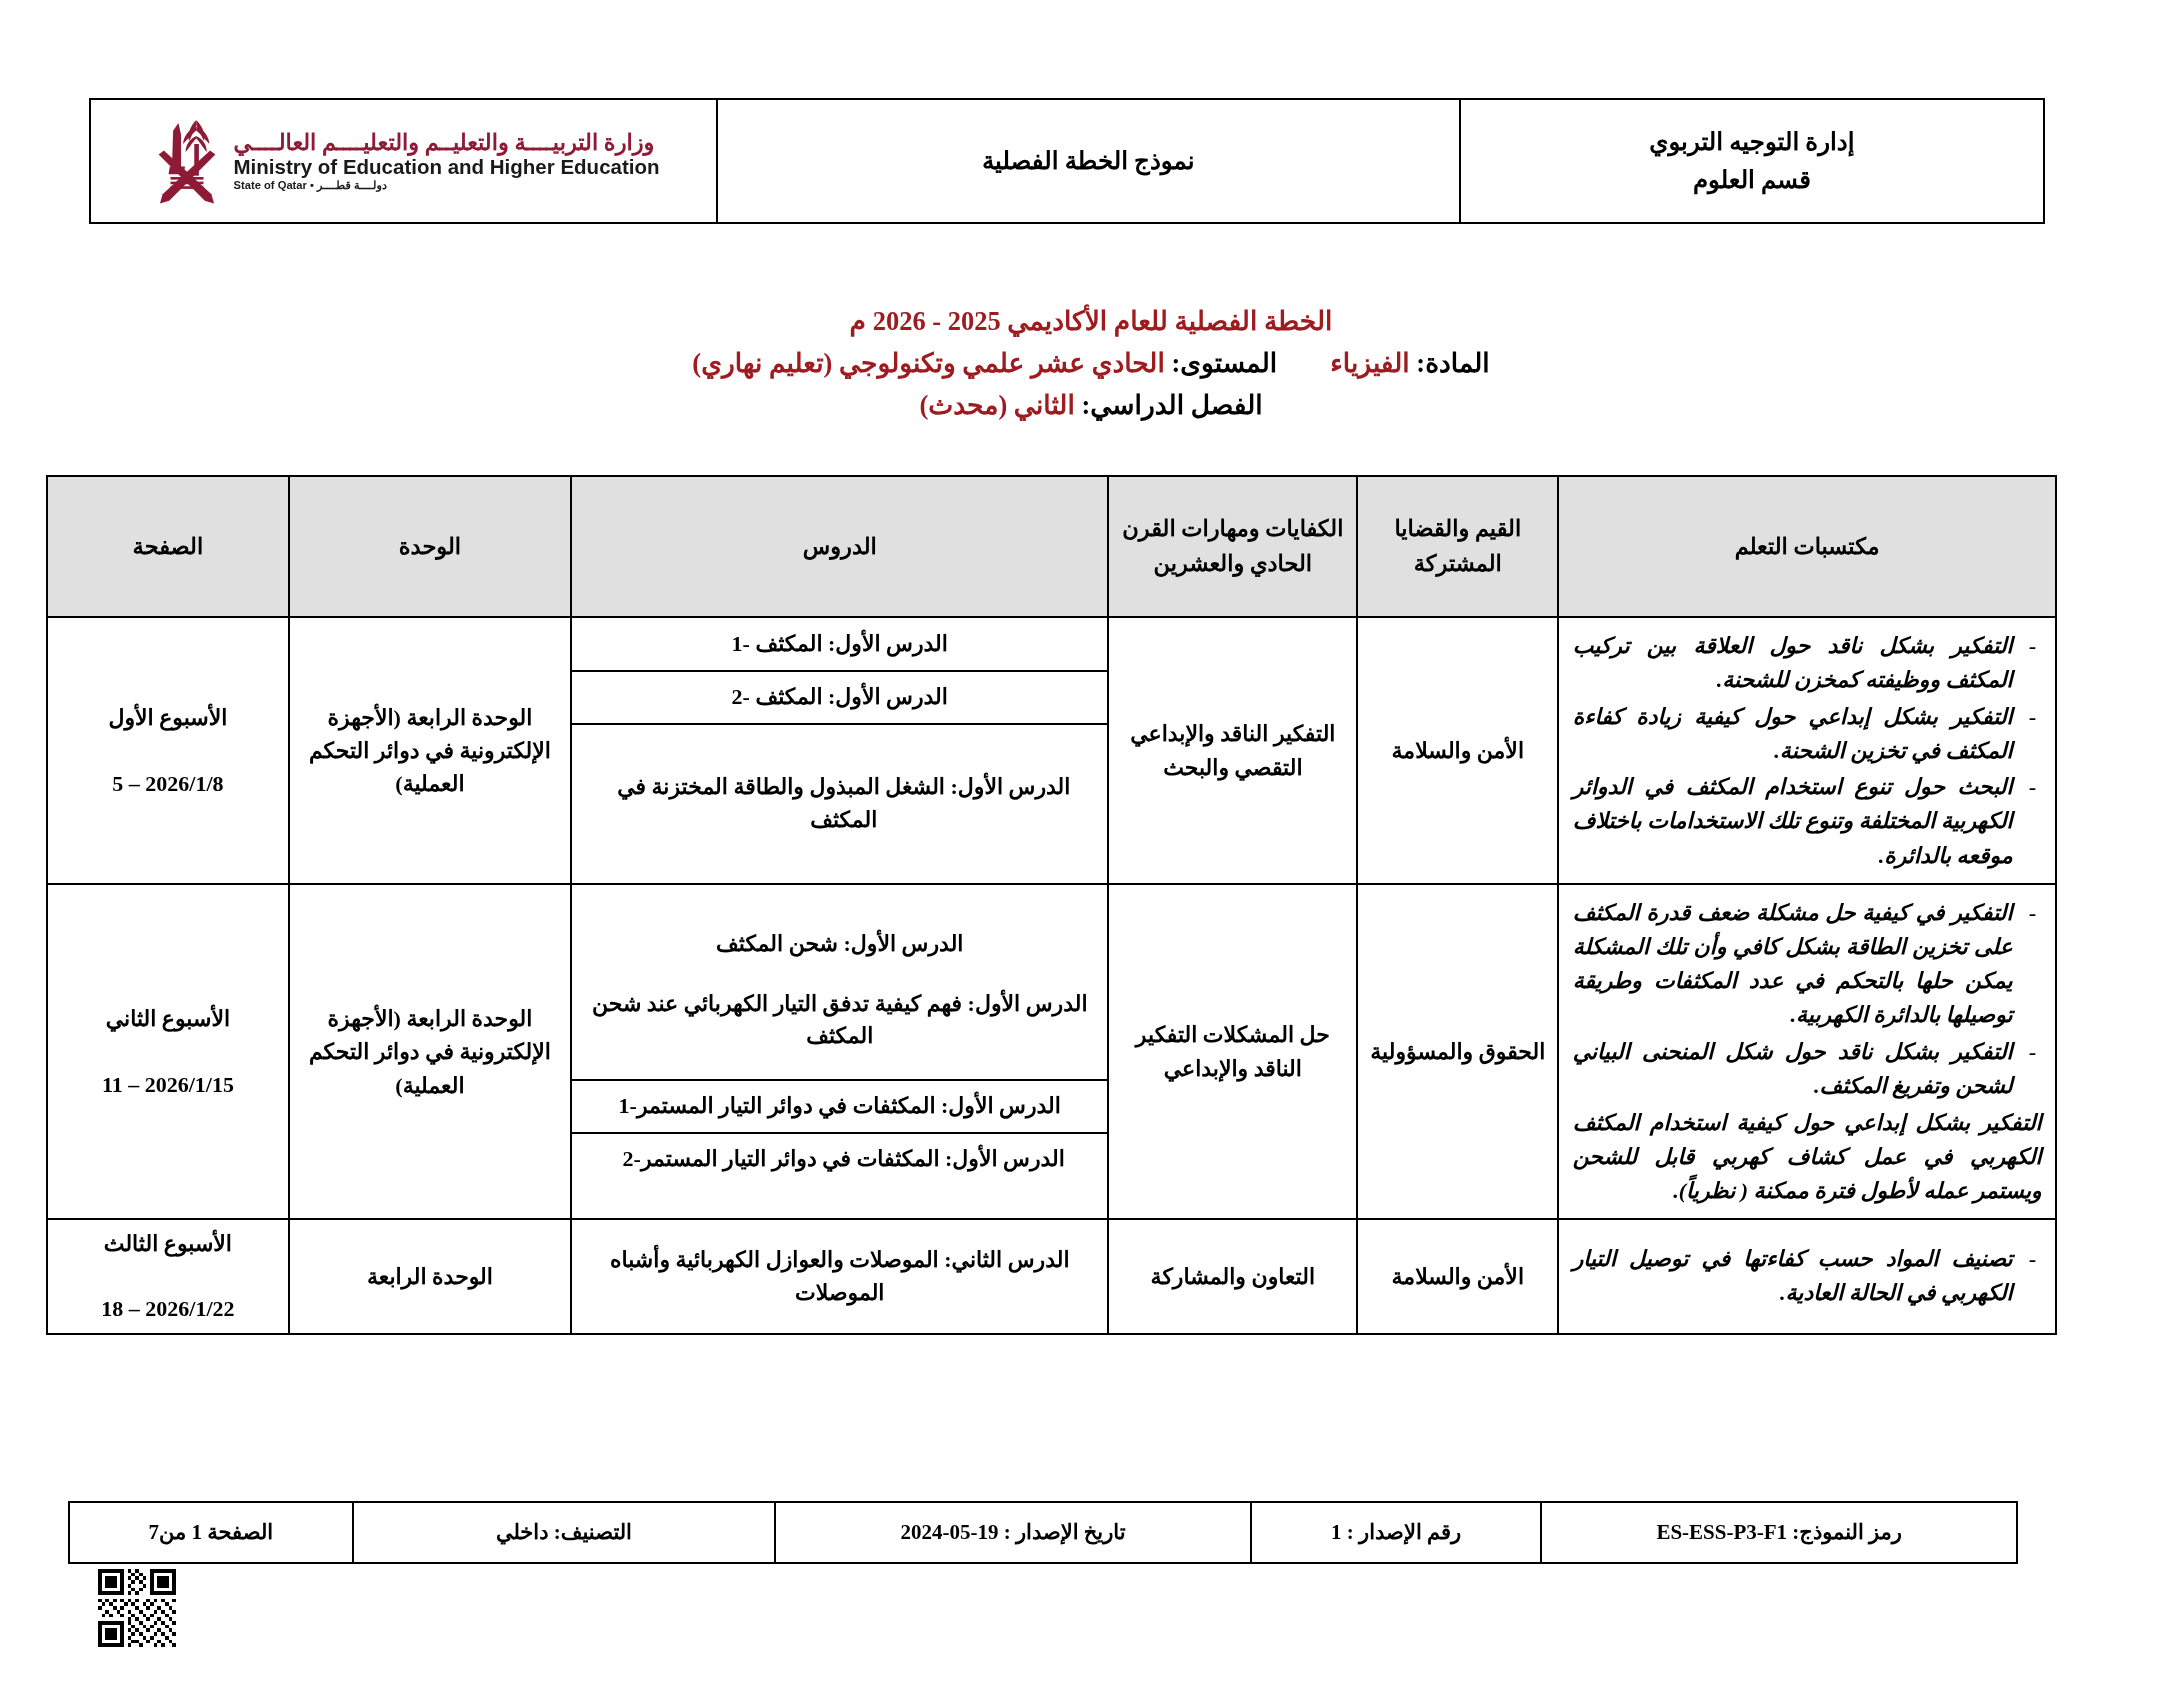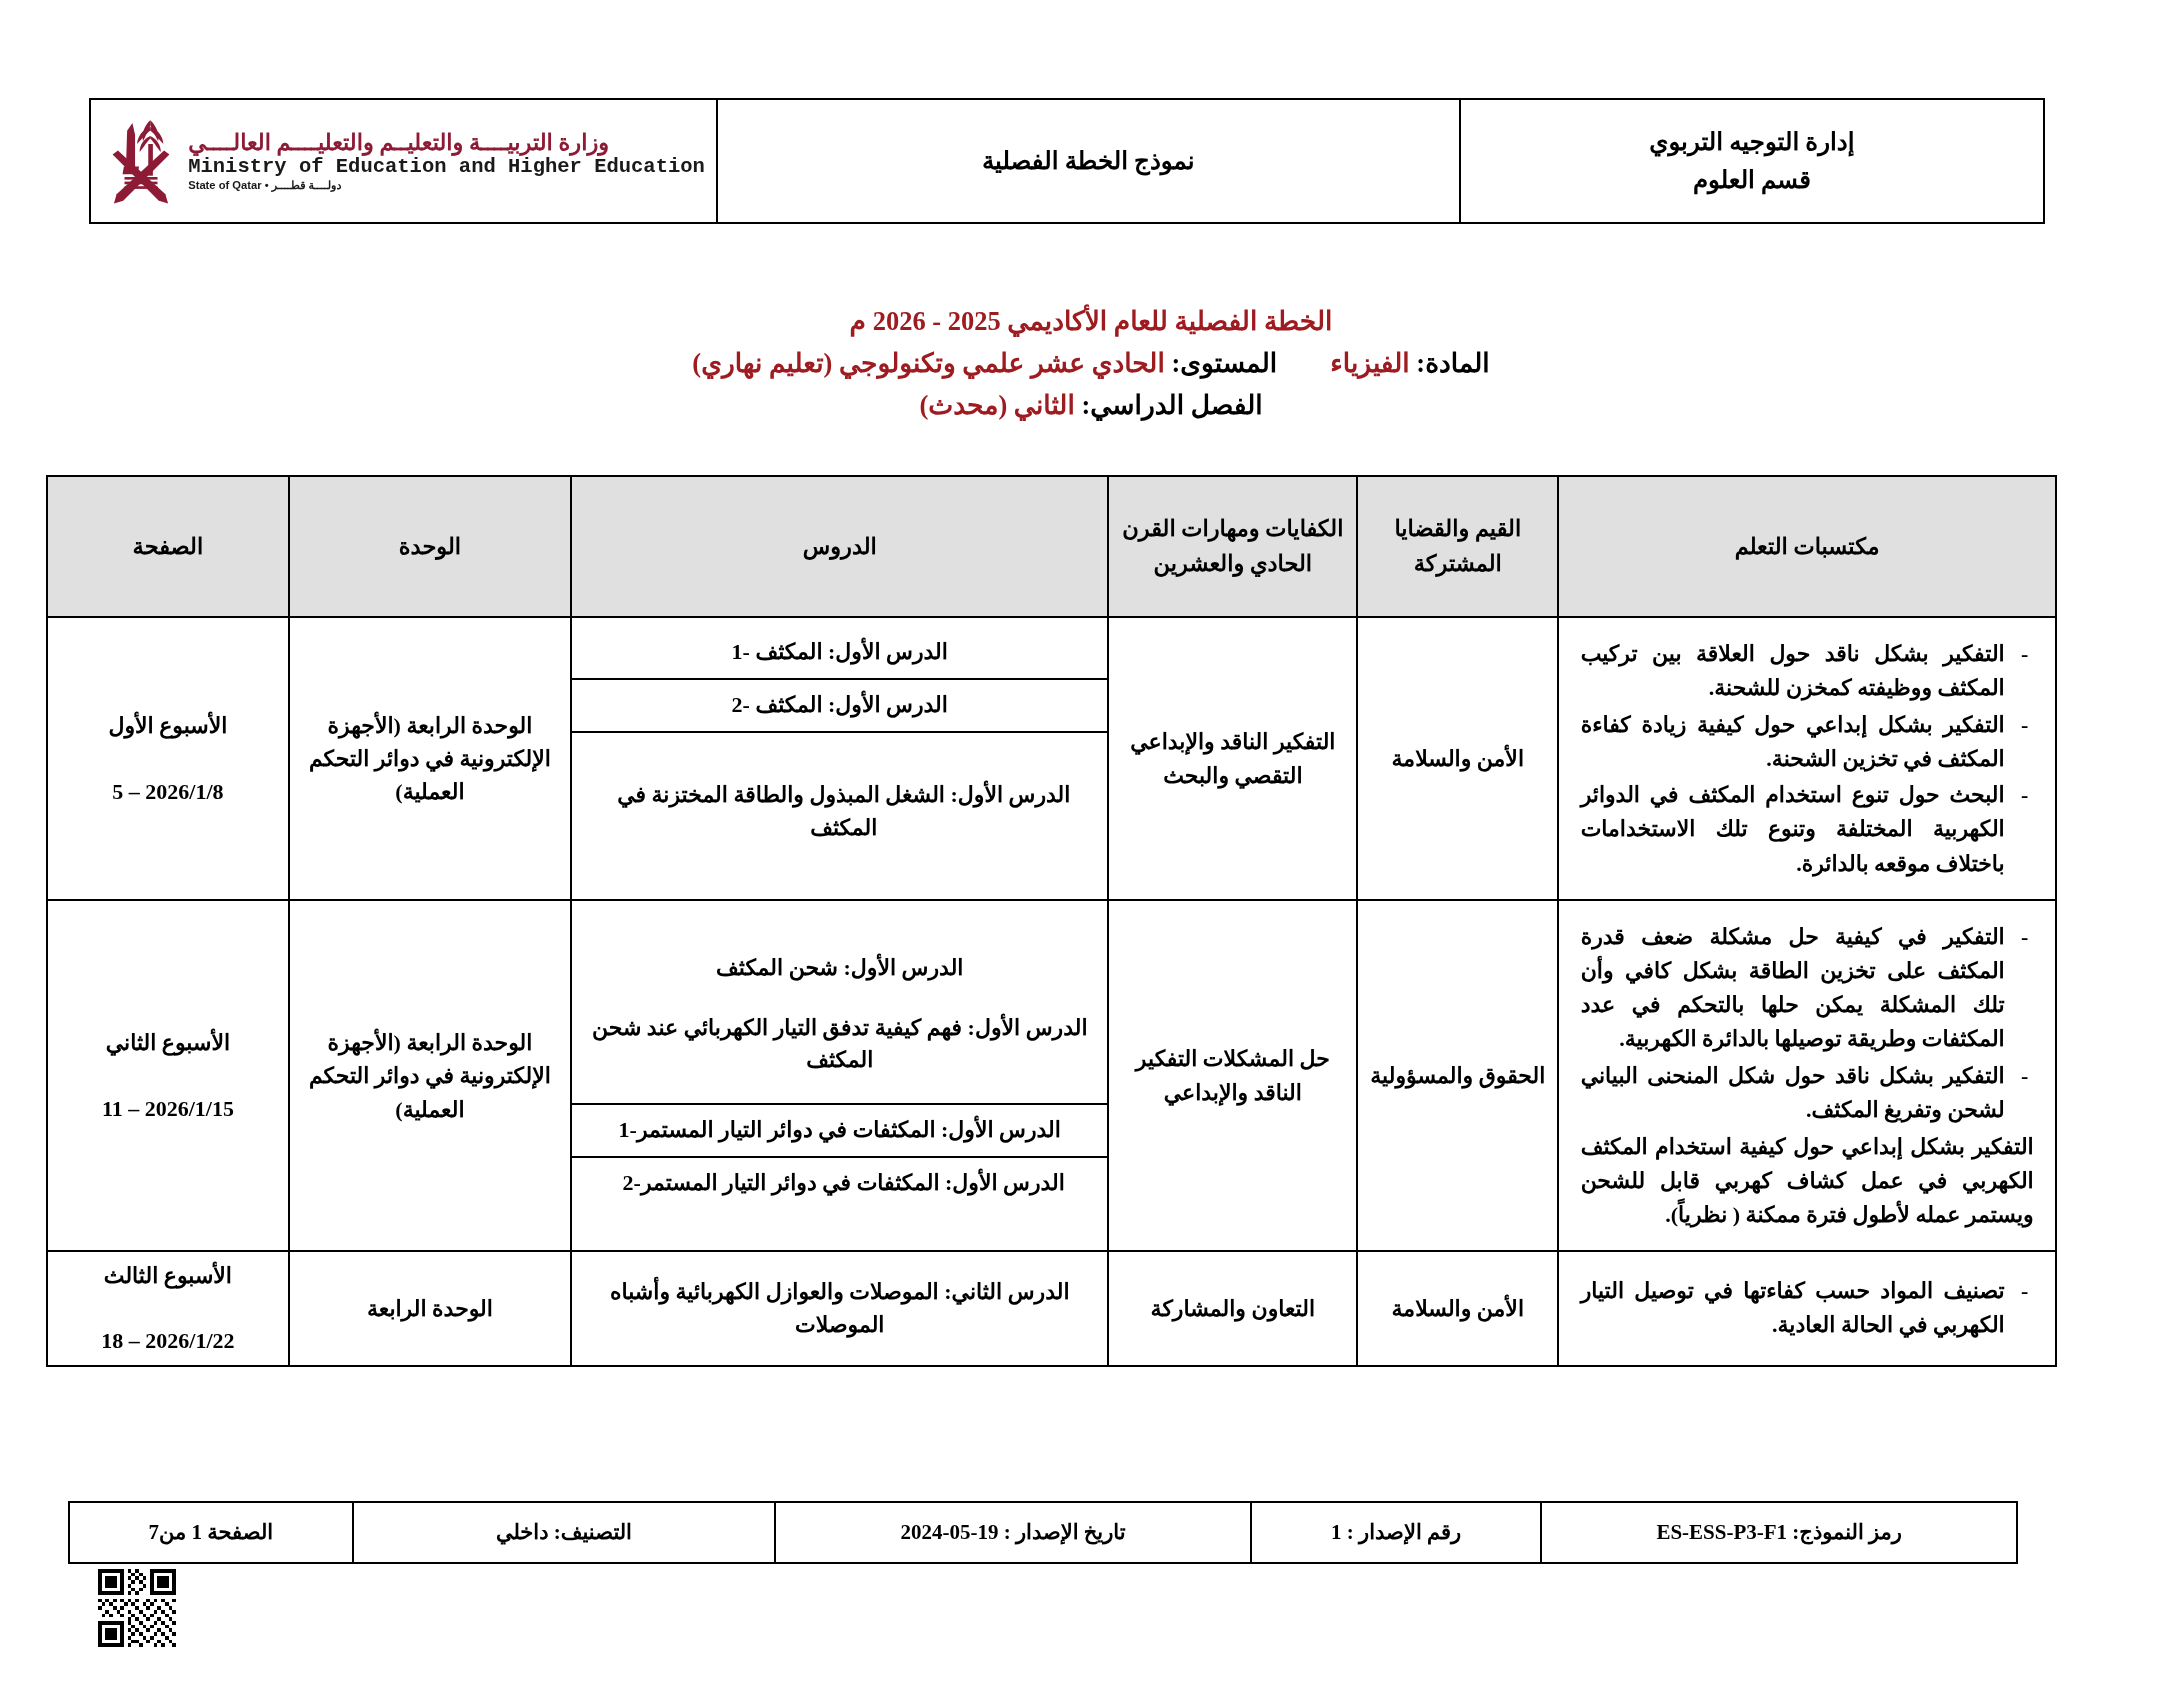--- a/index.html
+++ b/index.html
@@ -73,21 +73,21 @@
     font-size: 22.5px;
     font-weight: bold;
     color: #8d1b36;
     letter-spacing: 0.7px;
     white-space: nowrap;
   }
   .logo-en {
     font-size: 20.5px;
     font-weight: bold;
     color: #1a1a1a;
-    font-family: Liberation Mono, monospace;
+    font-family: Liberation Sans, sans-serif;
     white-space: nowrap;
     margin-top: 1.3px;
   }
   .logo-state {
     font-size: 11.2px;
     font-weight: bold;
     color: #1a1a1a;
     font-family: "Liberation Sans", sans-serif;
     white-space: nowrap;
     margin-top: 0;
@@ -147,25 +147,26 @@
   }
   .cell-lesson {
     text-align: center;
     font-weight: bold;
     line-height: 1.48;
   }
   .cell-lesson.red { color: #9e1b20; }
 
   ul.outcomes {
     list-style: none;
-    margin: 12px;
+    margin: 4px;
     padding: 0;
     text-align: justify;
     text-align-last: right;
     direction: rtl;
+    font-style: italic;
   }
   ul.outcomes li {
     position: relative;
     padding-right: 29px;
     margin: 0 0 2.6px 0;
     font-weight: bold;
     line-height: 1.55;
     font-size: 22px;
   }
   ul.outcomes li::before {

